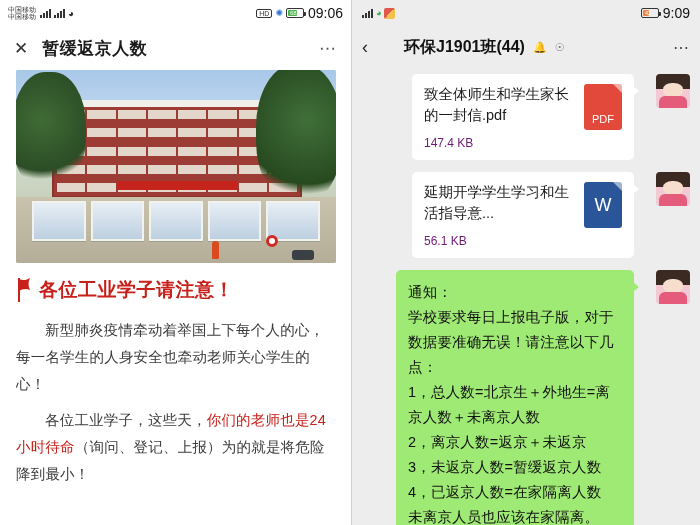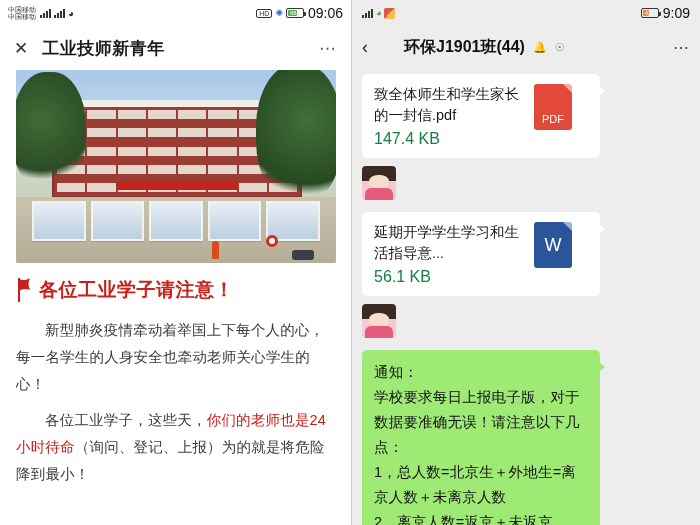--- a/index.html
+++ b/index.html
@@ -166,21 +166,21 @@
   .r-header {
     height: 42px; display: flex; align-items: center; gap: 8px;
     padding: 0 10px; background: #ededed;
   }
   .r-back { font-size: 18px; color: #222; }
   .r-title { font-size: 16px; font-weight: bold; color: #111; margin-left: 28px; }
   .r-mute, .r-shield { font-size: 11px; color: #7a7a7a; }
   .r-menu { margin-left: auto; font-size: 16px; color: #444; letter-spacing: 1px; }
 
   .chat { padding: 6px 10px 0 10px; }
-  .msg-row { display: flex; justify-content: flex-end; gap: 8px; margin-bottom: 12px; flex-direction: column; }
+  .msg-row { display: flex; justify-content: flex-end; gap: 22px; margin-bottom: 12px; }
   .avatar {
     width: 34px; height: 34px; flex: 0 0 34px; border-radius: 4px;
     background: #f3c9d4; position: relative; overflow: hidden;
   }
   .avatar .hair { position:absolute; inset:0 0 55% 0; background:#3a2a22; }
   .avatar .face { position:absolute; left:7px; right:7px; top:9px; height:14px;
     background:#f7ddcb; border-radius:45%; }
   .avatar .body { position:absolute; left:3px; right:3px; bottom:0; height:12px;
     background:#e55b7b; border-radius:6px 6px 0 0; }
   .bubble {
@@ -191,21 +191,21 @@
     content:""; position: absolute; right: -5px; top: 12px;
     width: 0; height: 0; border-top: 5px solid transparent;
     border-bottom: 5px solid transparent; border-left: 6px solid #fff;
   }
   .bubble.green { background: #9fea74; }
   .bubble.green:after { border-left-color: #9fea74; }
   .file-row { display: flex; align-items: flex-start; gap: 10px; }
   .file-name {
     font-size: 14.5px; color: #1b1b1b; line-height: 1.45; max-width: 150px;
   }
-  .file-size { font-size: 16px; color: #15803d; margin-top: 4px; }
+  .file-size { font-size: 12px; color: #701a75; margin-top: 10px; }
   .file-ico {
     width: 38px; height: 46px; flex: 0 0 38px; border-radius: 3px;
     color: #fff; font-size: 11px; font-weight: normal;
     display: flex; align-items: flex-end; justify-content: center;
     padding-bottom: 5px; position: relative;
   }
   .file-ico.pdf { background: #e2493a; }
   .file-ico.word { background: #2a5699; font-size: 18px; align-items: center; padding: 0; }
   .file-ico:before {
     content: ""; position: absolute; right: 0; top: 0;
@@ -249,21 +249,21 @@
         <span class="shell">
             <span class="fill" style="width:68%"></span>
             <span class="pct">68</span>
           </span>
       </span>
       <span class="clock">09:06</span>
     </div>
 
     <div class="l-header">
       <span class="l-close">✕</span>
-      <span class="l-title">工业技师新青年</span>
+      <span class="l-title">暂缓返京人数</span>
       <span class="l-more">⋯</span>
     </div>
 
     <div class="article">
       <div class="hero">
         <div class="sky"></div>
         <div class="building">
           <div class="roofline"></div>
           <div class="rows">
             <div class="row">

